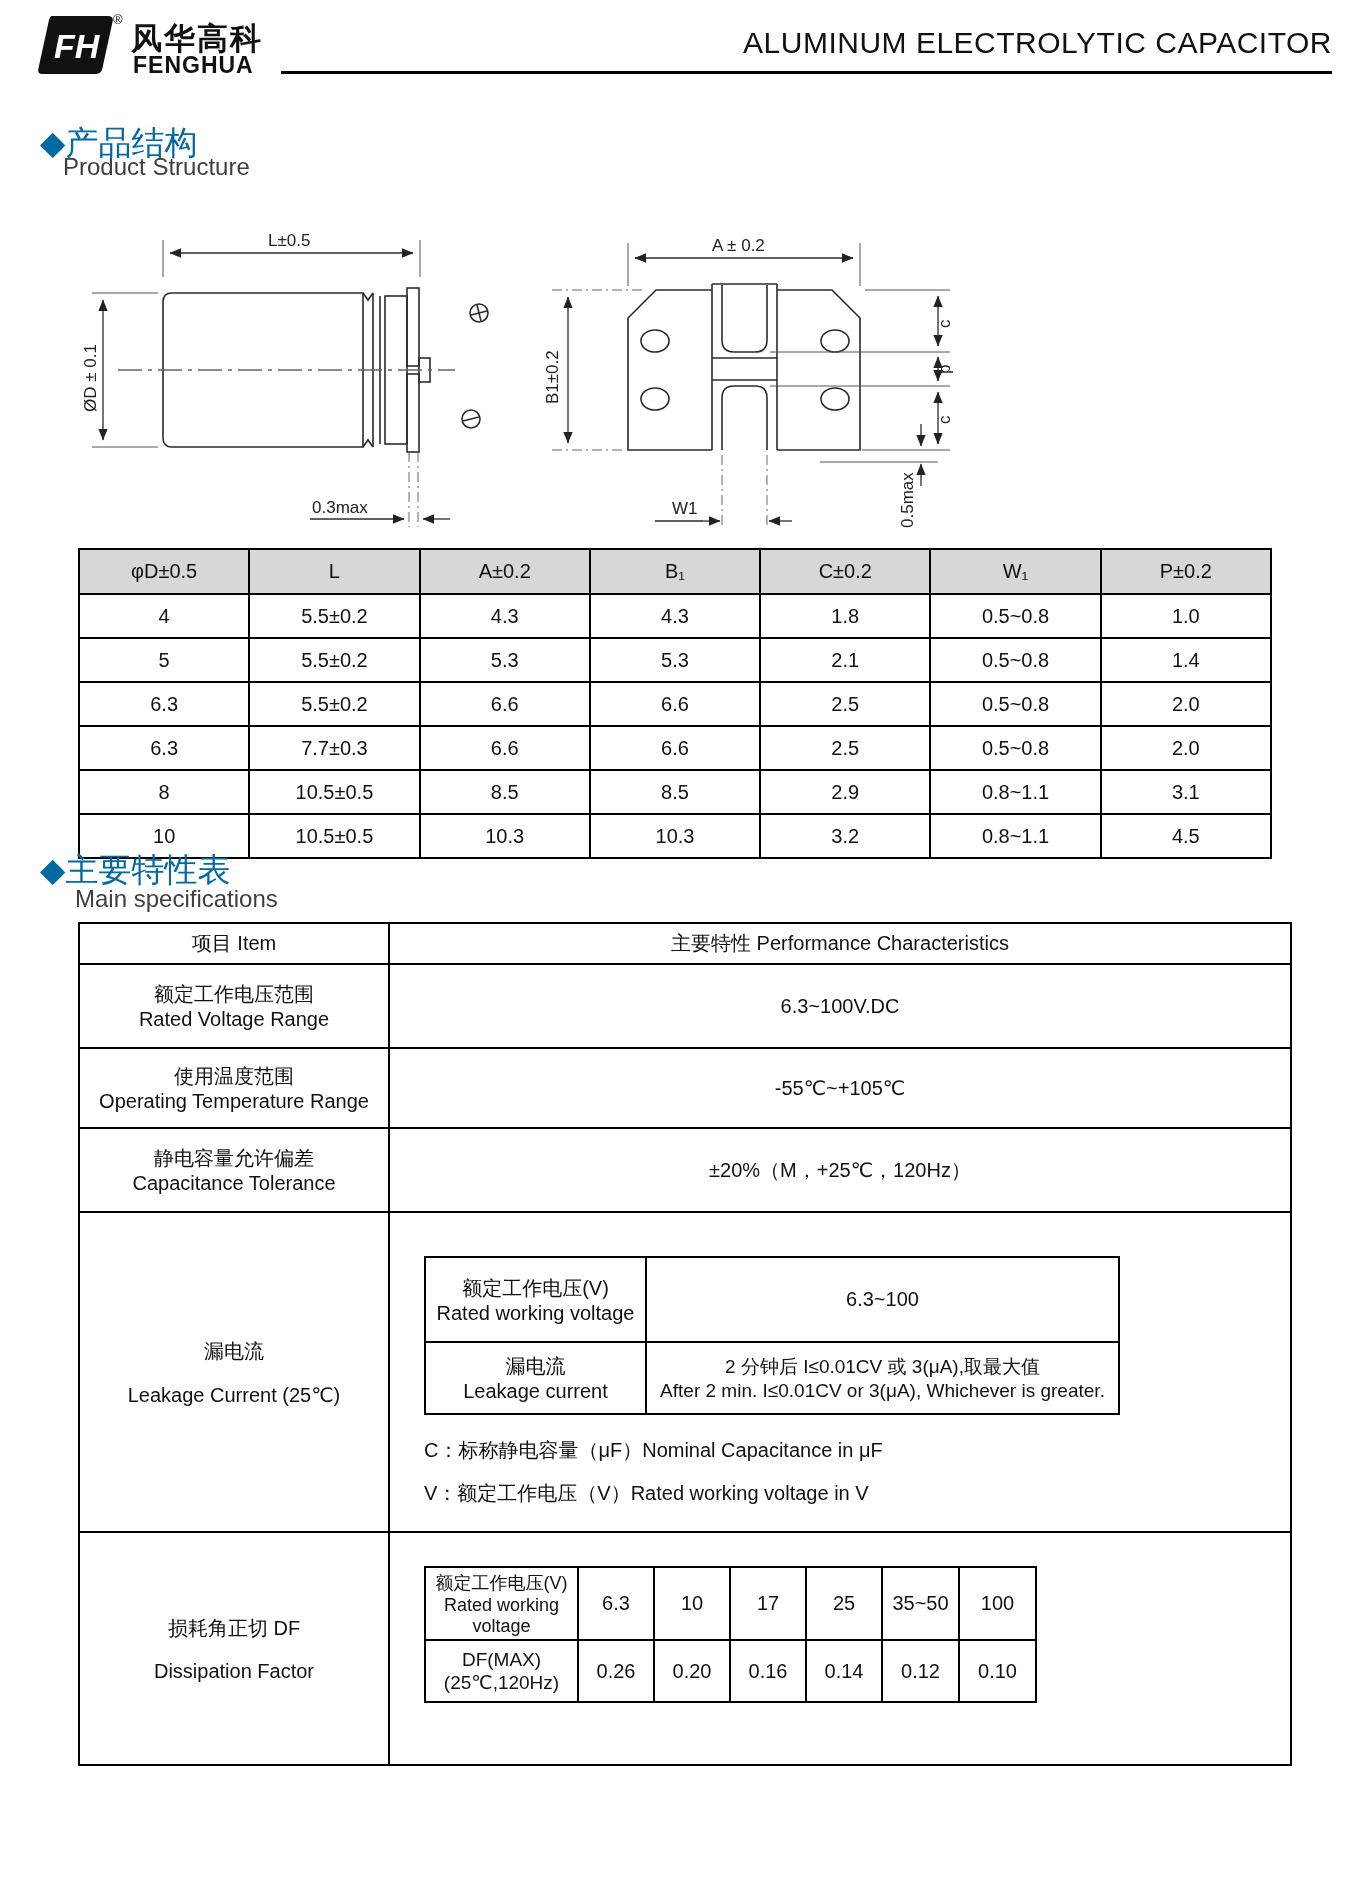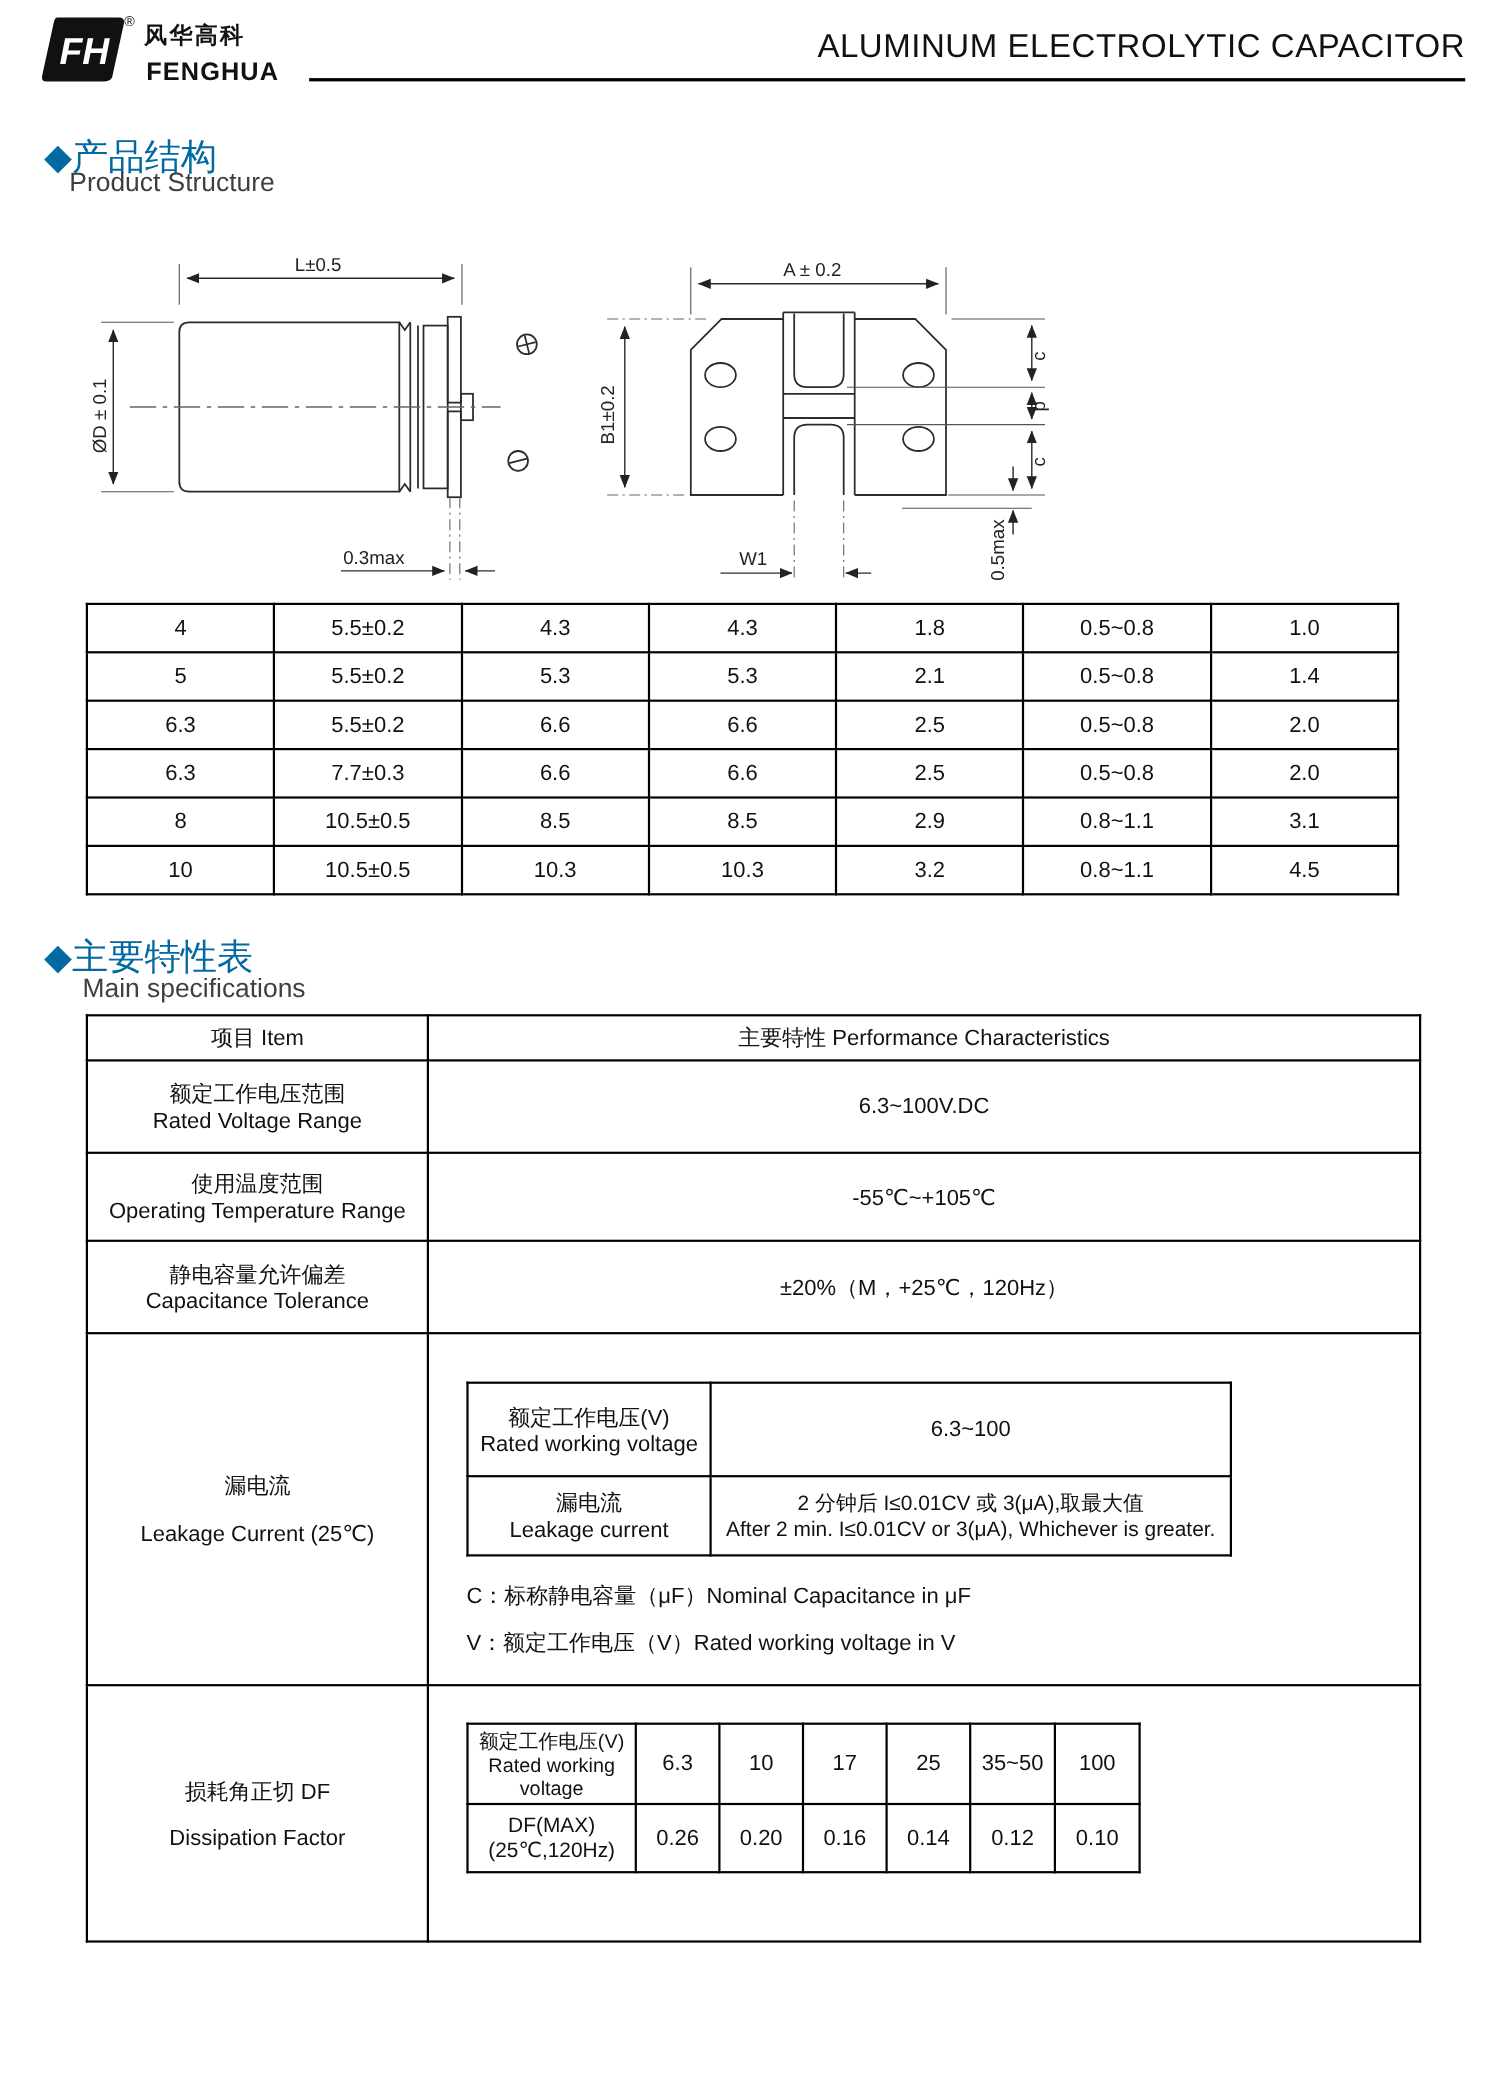--- a/index.html
+++ b/index.html
@@ -1,21 +1,21 @@
 <!DOCTYPE html>
 <html><head>
 <meta charset="utf-8">
 <style>
   html,body{margin:0;padding:0;background:#ffffff;}
   #page{position:relative;width:1370px;height:1899px;background:#ffffff;overflow:hidden;
         font-family:"Liberation Sans","DejaVu Sans",sans-serif;color:#111;}
   .abs{position:absolute;}
 
   
-  .brand-cn{left:131px;top:18px;font-size:21px;font-weight:bold;letter-spacing:2px;}
+  .brand-cn{left:131px;top:18px;font-size:31px;font-weight:bold;letter-spacing:2px;}
   .brand-en{left:133px;top:52px;font-size:23px;font-weight:bold;letter-spacing:1px;}
   .reg{left:113px;top:12px;font-size:13px;}
   .doc-title{left:420px;top:26px;width:912px;text-align:right;font-size:30px;font-weight:normal;letter-spacing:.5px;}
   .title-rule{left:281px;top:71px;width:1051px;height:3px;background:#000;}
 
   
   .sec-cn{font-size:33px;color:#0369a1;}
   .sec-en{font-size:24px;color:#3f3f3f;}
 
   
@@ -149,20 +149,29 @@
   <text x="672" y="514">W1</text>
 
   <line class="thin" x1="820" y1="462" x2="938" y2="462"></line>
   <line class="dim" x1="921" y1="424" x2="921" y2="446" marker-end="url(#ah)"></line>
   <line class="dim" x1="921" y1="486" x2="921" y2="464" marker-end="url(#ah)"></line>
   <text x="913" y="528" transform="rotate(-90 913 528)">0.5max</text>
 </svg>
 
 <table class="dim-table">
   <tbody>
+        <tr class="hd">
+    <td>φD±0.5</td>
+    <td>L</td>
+    <td>A±0.2</td>
+    <td>B₁</td>
+    <td>C±0.2</td>
+    <td>W₁</td>
+    <td>P±0.2</td>
+  </tr>
   <tr>
     <td>4</td>
     <td>5.5±0.2</td>
     <td>4.3</td>
     <td>4.3</td>
     <td>1.8</td>
     <td>0.5~0.8</td>
     <td>1.0</td>
   </tr>
   <tr>

